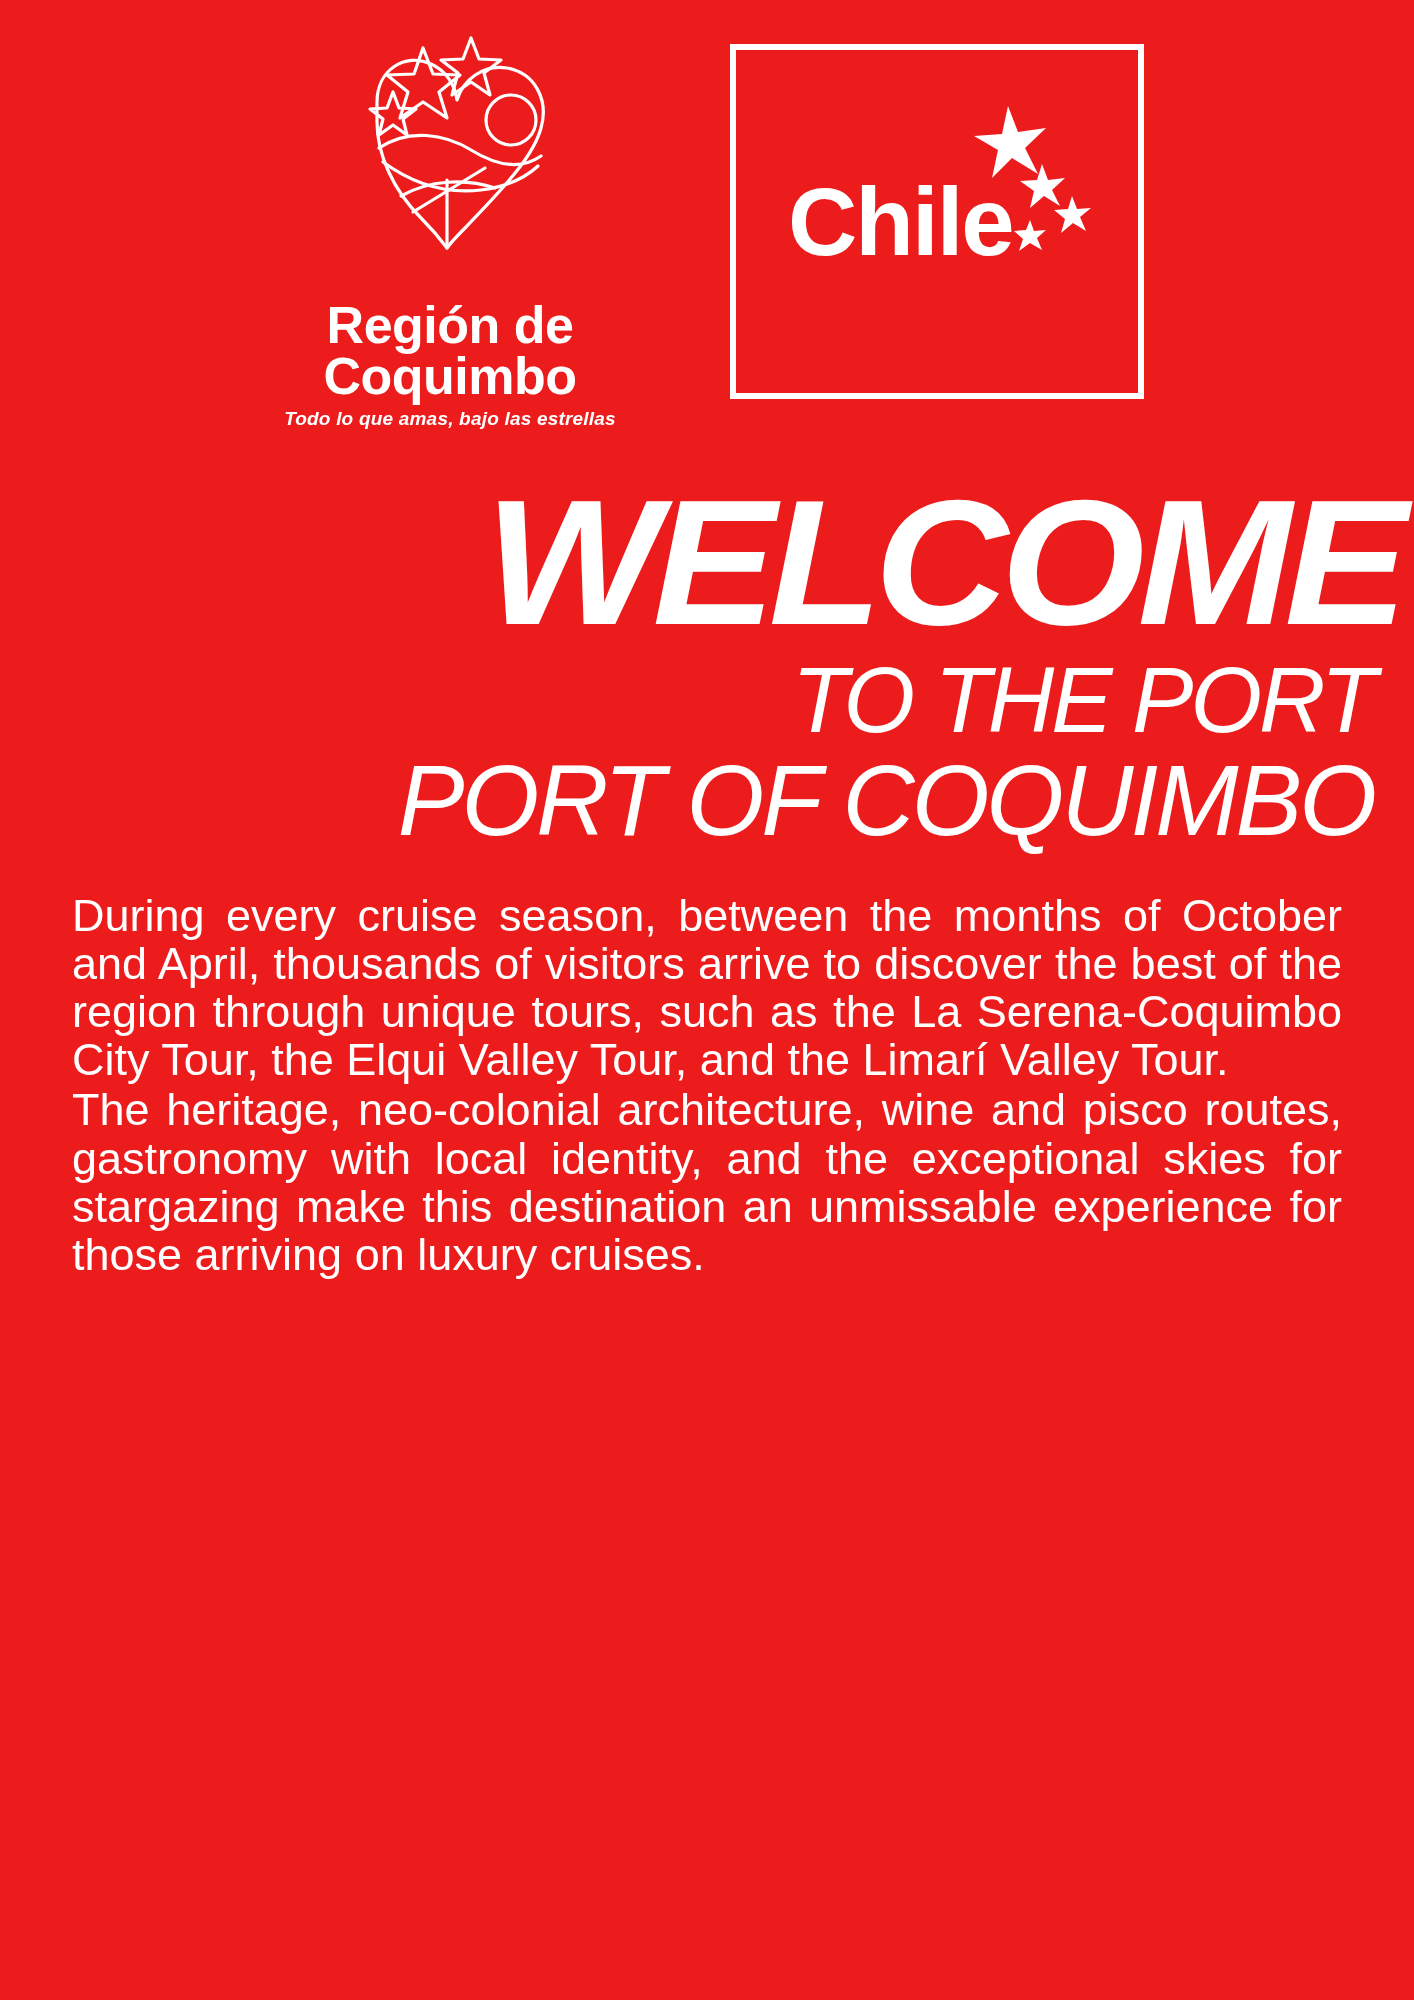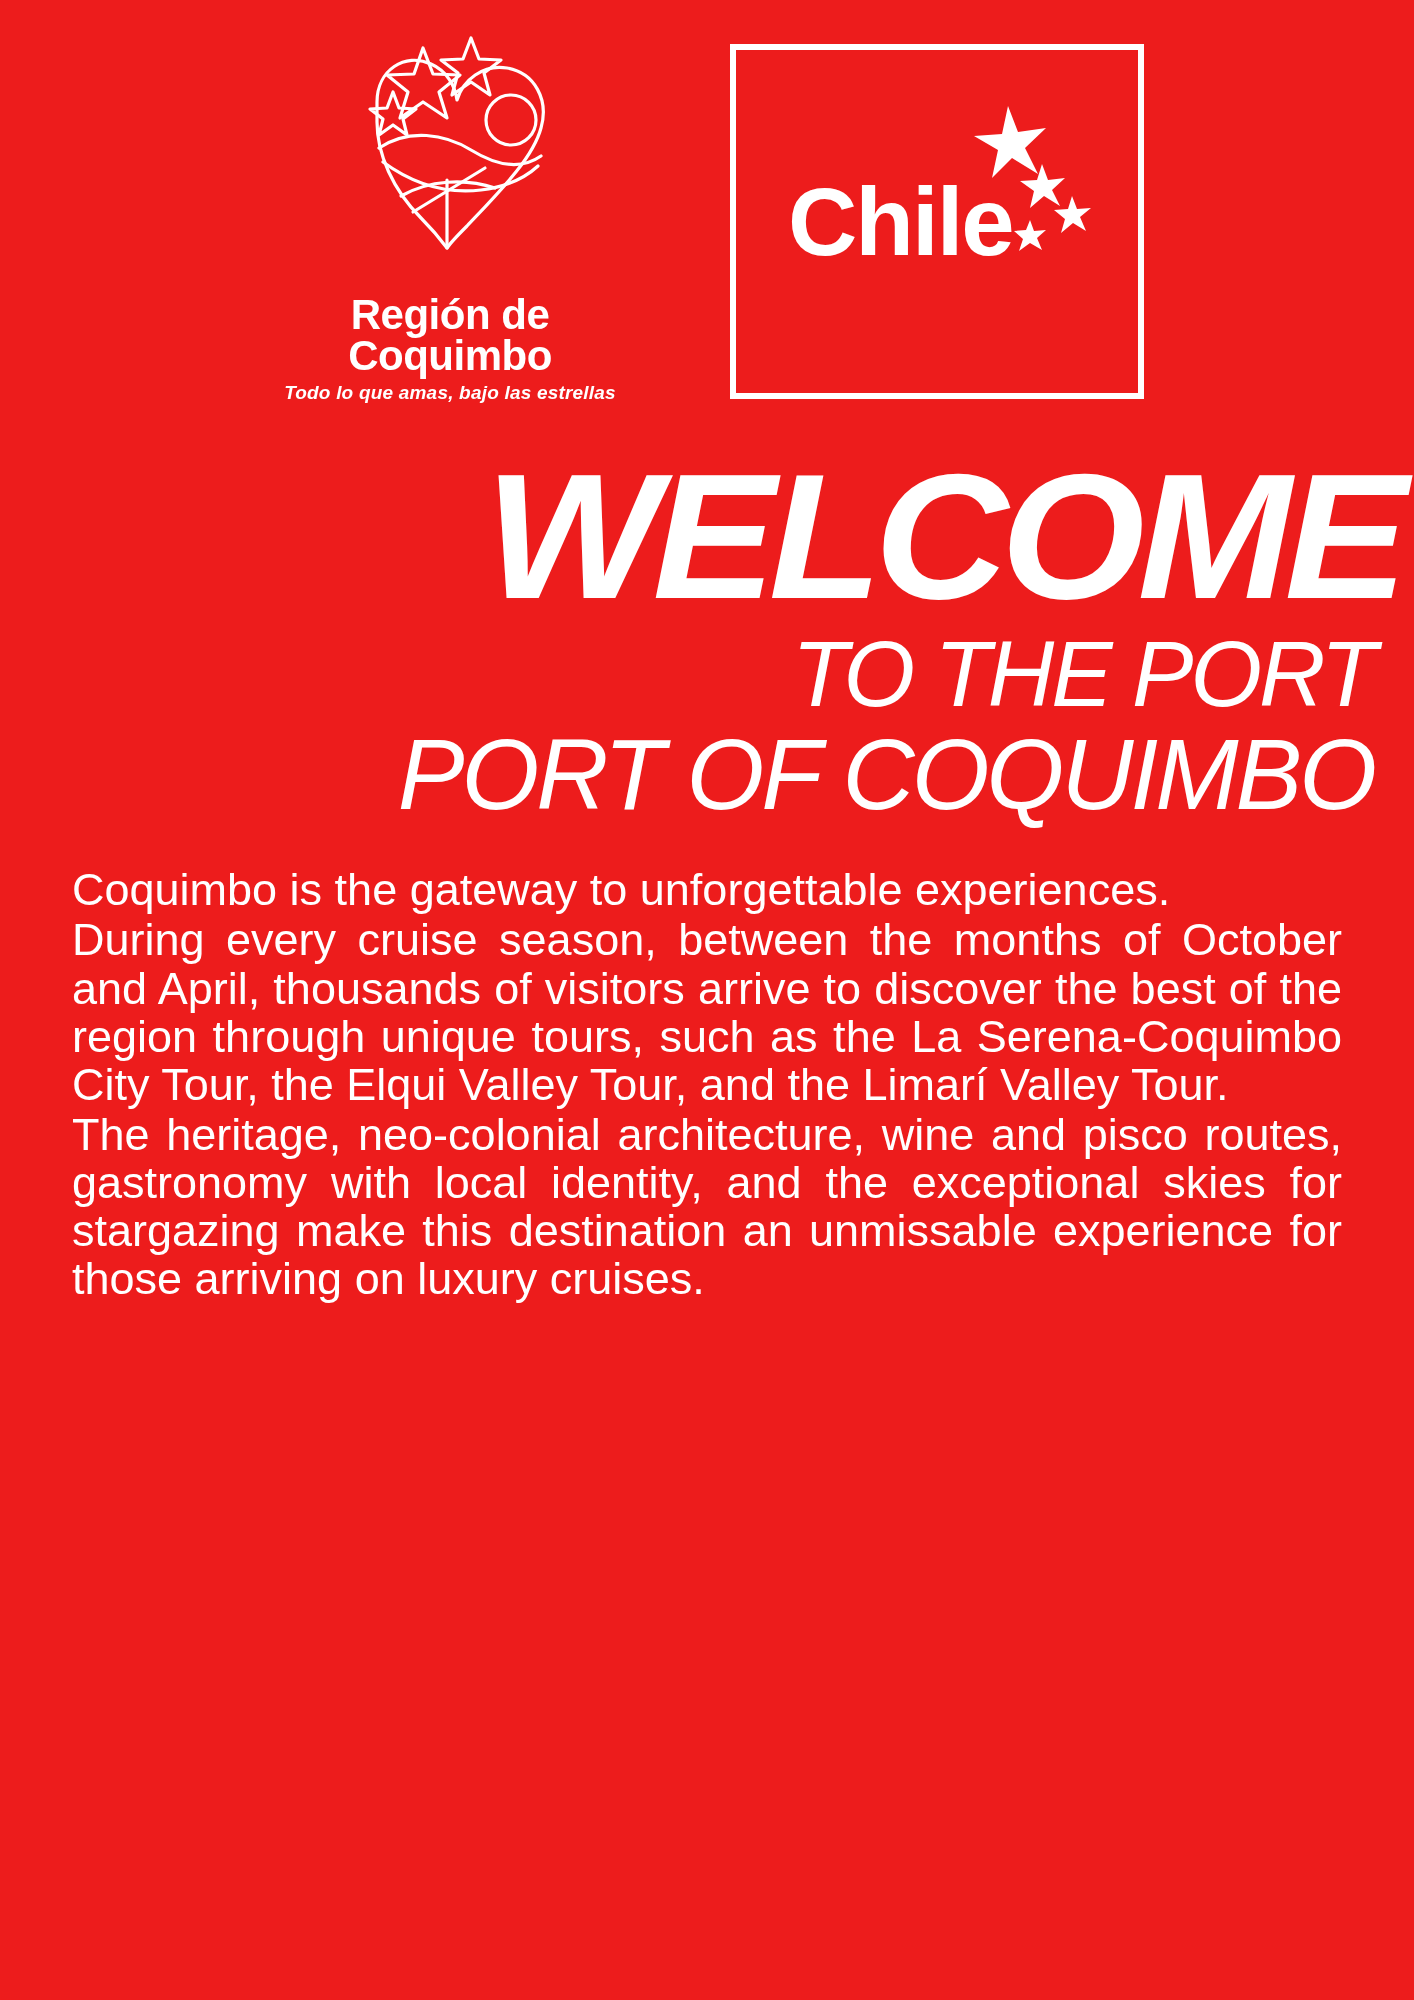--- a/index.html
+++ b/index.html
@@ -38,24 +38,24 @@
     display: flex;
     flex-direction: column;
     align-items: center;
   }
   .coquimbo-mark {
     width: 290px;
     height: 250px;
     position: relative;
   }
   .coquimbo-wordmark {
-    margin-top: 14px;
+    margin-top: 20px;
     text-align: center;
     font-weight: bold;
-    font-size: 42px;
+    font-size: 52px;
     line-height: 0.98;
     letter-spacing: -0.5px;
     color: #ffffff;
   }
   .coquimbo-wordmark .l1 { display: block; }
   .coquimbo-wordmark .l2 { display: block; }
   .coquimbo-tagline {
     margin-top: 6px;
     text-align: center;
     font-style: italic;
@@ -190,18 +190,17 @@
     </div>
   </div>
 
   <div class="headline">
     <span class="welcome">WELCOME</span>
     <span class="sub1">TO THE PORT</span>
     <span class="sub2">PORT OF COQUIMBO</span>
   </div>
 
   <div class="body-copy">
-    <p>Coquimbo is the gateway to unforgettable experiences.</p>
     <p>During every cruise season, between the months of October and April, thousands of visitors arrive to discover the best of the region through unique tours, such as the La Serena-Coquimbo City Tour, the Elqui Valley Tour, and the Limarí Valley Tour.</p>
     <p>The heritage, neo-colonial architecture, wine and pisco routes, gastronomy with local identity, and the exceptional skies for stargazing make this destination an unmissable experience for those arriving on luxury cruises.</p>
   </div>
 
 </div>
 
 </body></html>

